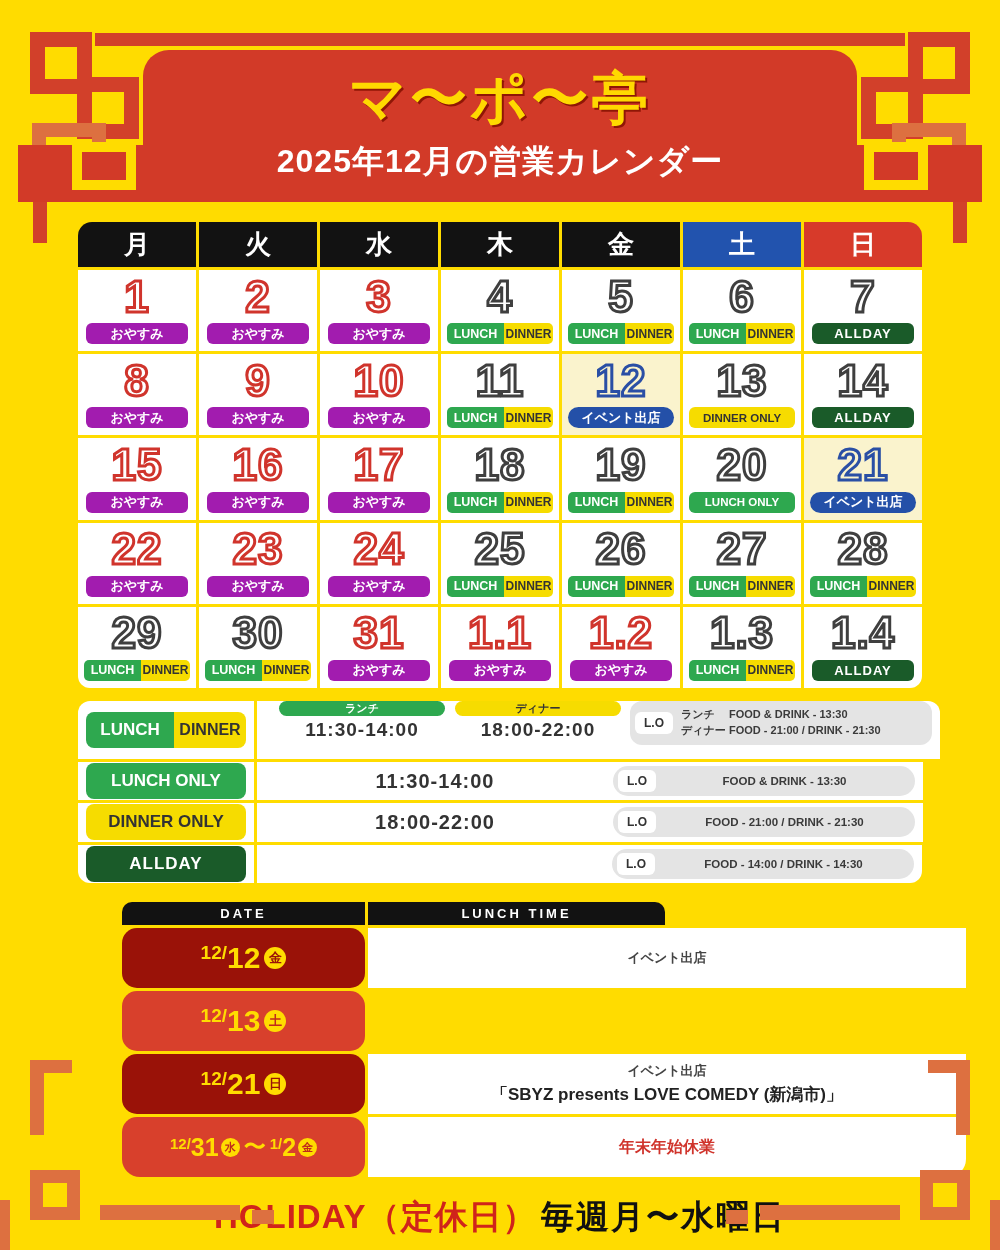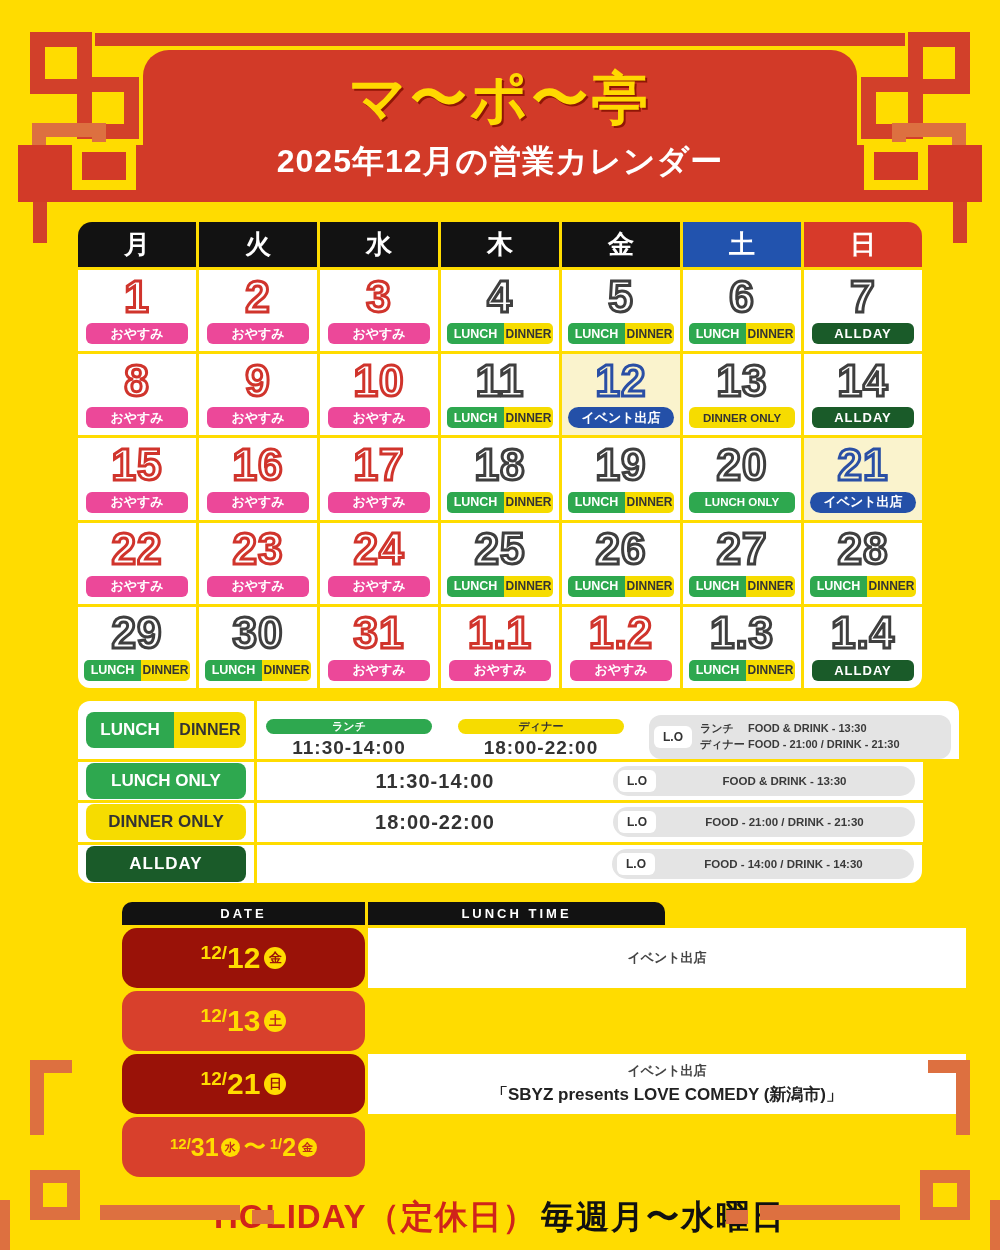--- a/index.html
+++ b/index.html
@@ -43,21 +43,21 @@
   .day-cell.ev{background:#FAF3CD;}
   .day-cell.bl-first{border-bottom-left-radius:12px;}
   .day-cell.bl-last{border-bottom-right-radius:12px;}
   .num{flex:1;display:flex;align-items:center;font-weight:800;font-size:44px;line-height:1;
     letter-spacing:1px;}
   .num-red{color:#D0342C;-webkit-text-fill-color:#fff;-webkit-text-stroke:3px #D0342C;}
   .num-dark{color:#3F3F3F;-webkit-text-fill-color:#fff;-webkit-text-stroke:3px #3F3F3F;}
   .num-blue{color:#2A4FA5;-webkit-text-fill-color:#FAF3CD;-webkit-text-stroke:3px #2A4FA5;}
   .badge{height:21px;display:flex;align-items:center;justify-content:center;
     font-weight:800;font-size:13px;border-radius:6px;width:102px;}
-  .b-red{background:#ec4899;color:#fff;}
+  .b-red{background:#a21caf;color:#fff;}
   .b-split{padding:0;overflow:hidden;border-radius:5px;width:106px;}
   .b-split .half{height:100%;display:flex;align-items:center;justify-content:center;}
   .half-lunch{background:#2EA84F;color:#fff;width:57px;font-size:12.5px;}
   .half-dinner{background:#F6DC00;color:#333;width:49px;font-size:12px;}
   .b-allday{background:#1A5B29;color:#fff;letter-spacing:1px;}
   .b-event{background:#2450A8;color:#fff;border-radius:12px;width:106px;}
   .b-yellow{background:#F6DC00;color:#333;font-size:11.5px;width:106px;}
   .b-green{background:#2EA84F;color:#fff;font-size:11.5px;width:106px;}
 
   
@@ -85,21 +85,21 @@
   .lo-box{margin-left:auto;margin-right:8px;background:#E4E4E4;border-radius:16px;height:30px;width:302px;
     display:flex;align-items:center;padding:0 10px 0 5px;box-sizing:border-box;gap:8px;}
   .lo-box.big{height:44px;border-radius:12px;}
   .lo-chip{background:#fff;border-radius:6px;font-weight:800;font-size:12px;color:#333;
     padding:4px 9px;flex:0 0 auto;}
   .lo-single{flex:1;text-align:center;font-size:11.5px;font-weight:700;color:#3A3A3A;}
   .lo-lines{flex:1;display:flex;flex-direction:column;gap:2px;}
   .lo-line{display:flex;font-size:11px;font-weight:700;color:#3A3A3A;line-height:1.25;}
   .lo-line .lbl{width:48px;flex:0 0 auto;}
   
-  .lg-mid{display:flex;gap:24px;align-items:flex-end;padding-left:8px;}
+  .lg-mid{display:flex;gap:8px;align-items:flex-start;padding-left:21px;}
   .lg-col{width:168px;display:flex;flex-direction:column;align-items:center;gap:3px;}
   .pill{width:166px;height:15px;border-radius:8px;display:flex;align-items:center;justify-content:center;
     font-size:11px;font-weight:800;}
   .pill-green{background:#2EA84F;color:#fff;}
   .pill-yellow{background:#F6DC00;color:#333;}
   .pill-time{font-size:19px;font-weight:800;color:#333;letter-spacing:1px;}
 
   
   .schedule{position:absolute;left:78px;top:902px;width:844px;margin-left:44px;}
   .sch-head{display:grid;grid-template-columns:243px 297px 1fr;gap:3px;height:23px;}
@@ -478,20 +478,23 @@
           <span class="dday">31</span>
           <span class="dwd">水</span>
         </span>
         <span class="dsep">〜</span>
         <span class="dgroup">
           <span class="dmonth">1/</span>
           <span class="dday">2</span>
           <span class="dwd">金</span>
         </span>
       </div>
+      <div class="content-cell">
+        <div class="line-red">年末年始休業</div>
+      </div>
     </div>
   </div>
 
 <div class="footer">
   <span class="holiday-label">HOLIDAY（定休日）</span>
   <span class="holiday-value">毎週月〜水曜日</span>
 </div>
 
 <div class="deco">
   <div class="bar b-orangebar" style="left:30px;top:1060px;width:14px;height:75px;"></div>

